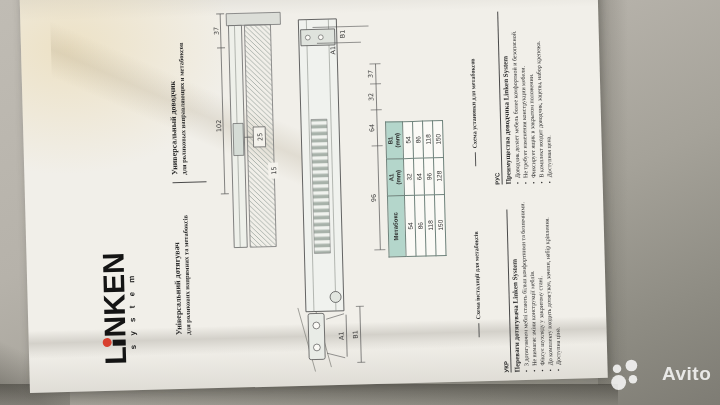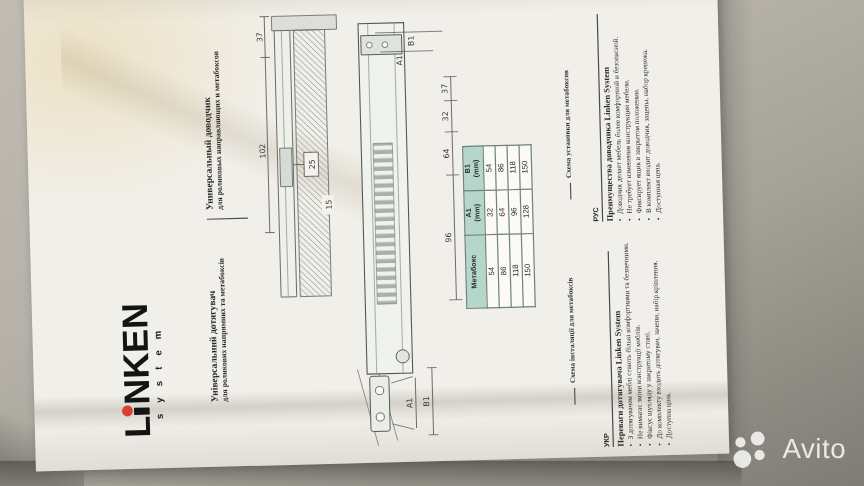--- a/index.html
+++ b/index.html
@@ -62,21 +62,21 @@
   .benefits-ru{left:196px;top:470px;width:182px;}
   .lang{font-weight:700;font-size:6px;font-family:"Liberation Sans",sans-serif;}
   .rule{height:1px;background:#4a4a4a;margin:1px 0 2px;width:95%;}
   .bh{font-weight:700;font-size:7px;line-height:1.2;margin-bottom:2px;}
   .benefits ul{margin:0;padding:0;list-style:none;}
   .benefits li{position:relative;font-size:6px;line-height:1.3;padding-left:6px;}
   .benefits li::before{content:"•";position:absolute;left:0;top:0;}
   
   .watermark{position:absolute;left:608px;top:357px;display:flex;align-items:center;
     color:rgba(255,255,255,.82);}
-  .watermark .wm-text{font-weight:400;font-size:23px;letter-spacing:.5px;margin-left:10px;}
+  .watermark .wm-text{font-weight:700;font-size:19px;letter-spacing:.5px;margin-left:20px;}
 </style>
 </head>
 <body>
 
 <div class="stage">
   <div class="right-shade"></div>
   <div class="under-shadow"></div>
   <div class="corner-dark"></div>
 
   <div class="paper">

